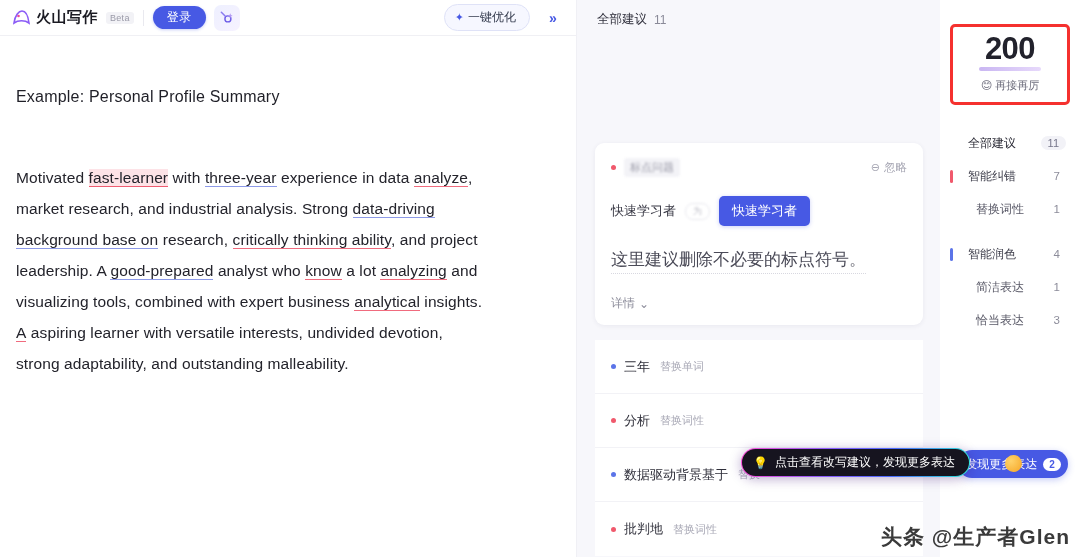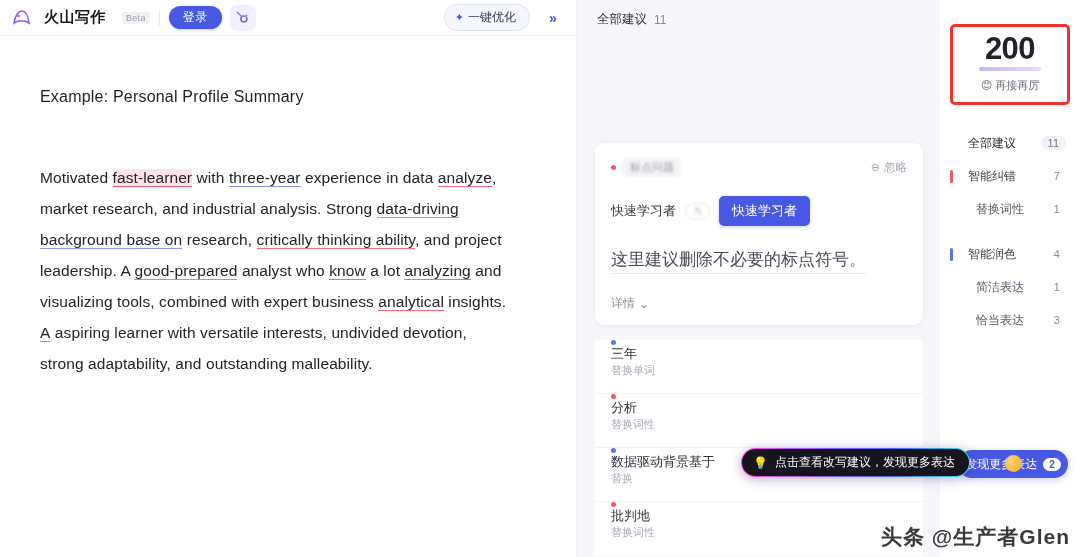--- a/index.html
+++ b/index.html
@@ -9,21 +9,21 @@
     background: #ffffff; overflow: hidden;
   }
   .app { position: relative; width: 1080px; height: 557px; display: flex; }
 
   
   .editor-col { position: relative; width: 576px; height: 557px; background: #fff; }
   .topbar {
     height: 36px; display: flex; align-items: center; padding: 0 10px 0 12px;
     border-bottom: 1px solid #f0f0f4; background: #fff;
   }
-  .brand { display: flex; align-items: center; gap: 13px; }
+  .brand { display: flex; align-items: center; gap: 5px; }
   .logo-mark { width: 19px; height: 19px; position: relative; }
   .logo-mark svg { display: block; }
   .brand-name {
     font-size: 15px; font-weight: 700; color: #1b1b23; letter-spacing: .5px;
   }
   .beta-tag {
     font-size: 9px; color: #9a9aa8; background: #f2f2f6; border-radius: 3px;
     padding: 1px 4px; margin-left: 3px; letter-spacing: .3px;
   }
   .divider-v { width: 1px; height: 16px; background: #e9e9ef; margin: 0 9px; }
@@ -43,21 +43,21 @@
     border: 1px solid #dfe2f7; background: #f6f7ff; border-radius: 14px;
     padding: 4px 13px 4px 10px; font-size: 12px; color: #333a4d;
   }
   .spark { color: #4759e4; font-size: 11px; line-height: 1; }
   .chev-btn {
     width: 26px; height: 26px; margin-left: 10px; border-radius: 6px; cursor: pointer;
     display: flex; align-items: center; justify-content: center;
     color: #4759e4; font-size: 14px; font-weight: 700;
   }
 
-  .doc { padding: 52px 40px 0 40px; }
+  .doc { padding: 52px 40px 0 16px; }
   .doc-title { font-size: 16px; color: #1f1f27; letter-spacing: .2px; }
   .doc-body {
     margin-top: 56px; font-size: 15.5px; line-height: 31px; color: #23232b;
     max-width: 470px; letter-spacing: .1px;
   }
   .m-red { border-bottom: 1.5px solid #f06b7e; }
   .m-red-hl { background: #fde3e7; border-bottom: 1.5px solid #ef5d72; }
   .m-blue { border-bottom: 1.5px solid #8d9ae8; }
 
   
@@ -103,23 +103,22 @@
     margin-top: 22px; font-size: 17px; color: #4a4a57;
     border-bottom: 1px dotted #d8d8e0; display: inline-block; padding-bottom: 2px;
   }
   .detail {
     margin-top: 21px; font-size: 12px; color: #8d8d9b; cursor: pointer;
     display: flex; align-items: center; gap: 4px;
   }
 
   .row {
     position: absolute; left: 18px; width: 328px; height: 54px; background: #fff;
-    display: flex; padding: 0 16px;
+    display: flex; align-items: center; padding: 0 16px;
     border-bottom: 1px solid #f2f2f6;
-    flex-direction: column;
   }
   .row .word { font-size: 13px; color: #2f2f3a; margin-right: 10px; }
   .row .act { font-size: 11px; color: #a9a9b6; filter: blur(.7px); }
 
   .tooltip {
     position: absolute; left: 741px; top: 448px; height: 29px; display: flex;
     align-items: center; gap: 7px; padding: 0 14px 0 11px; border-radius: 15px;
     background: #16141f; color: #fff; font-size: 12px; white-space: nowrap;
     border: 1.5px solid transparent;
     background-image: linear-gradient(#16141f,#16141f),

